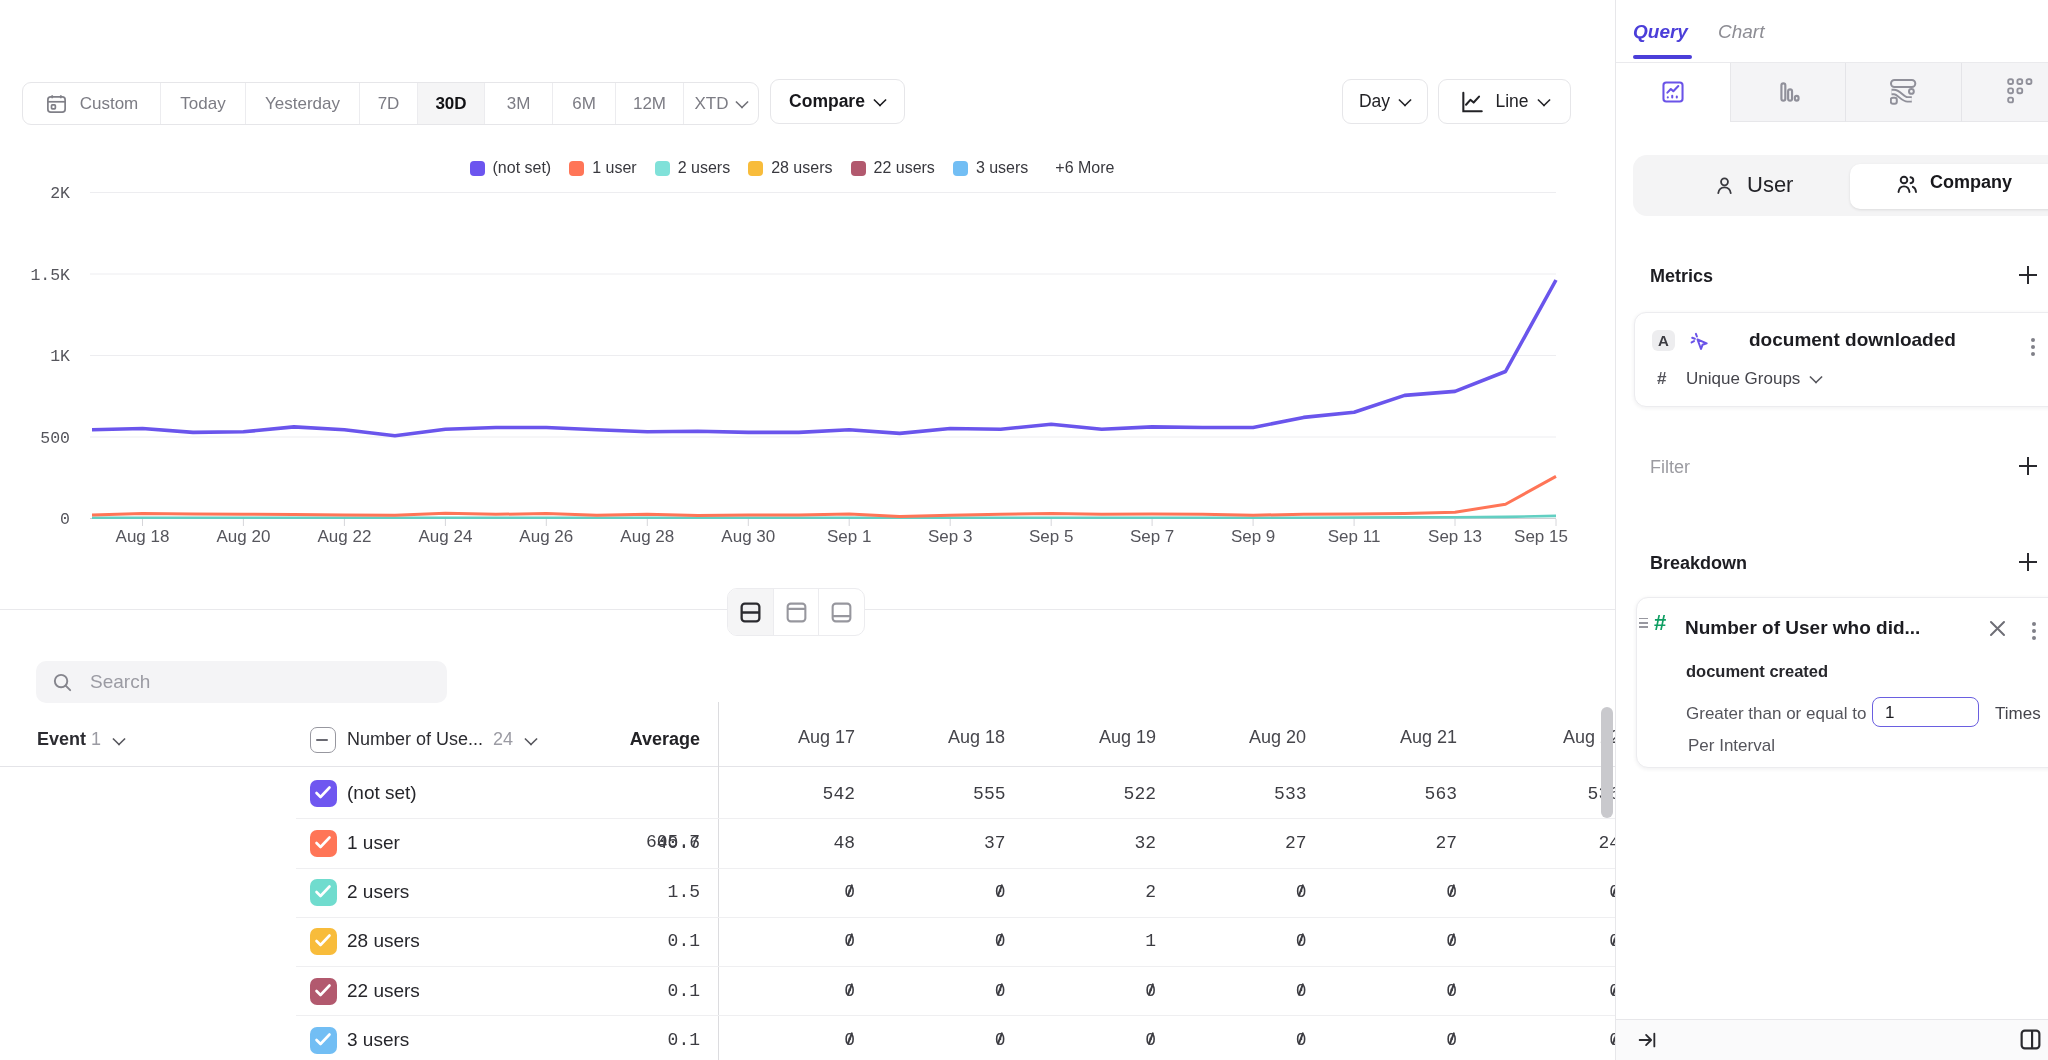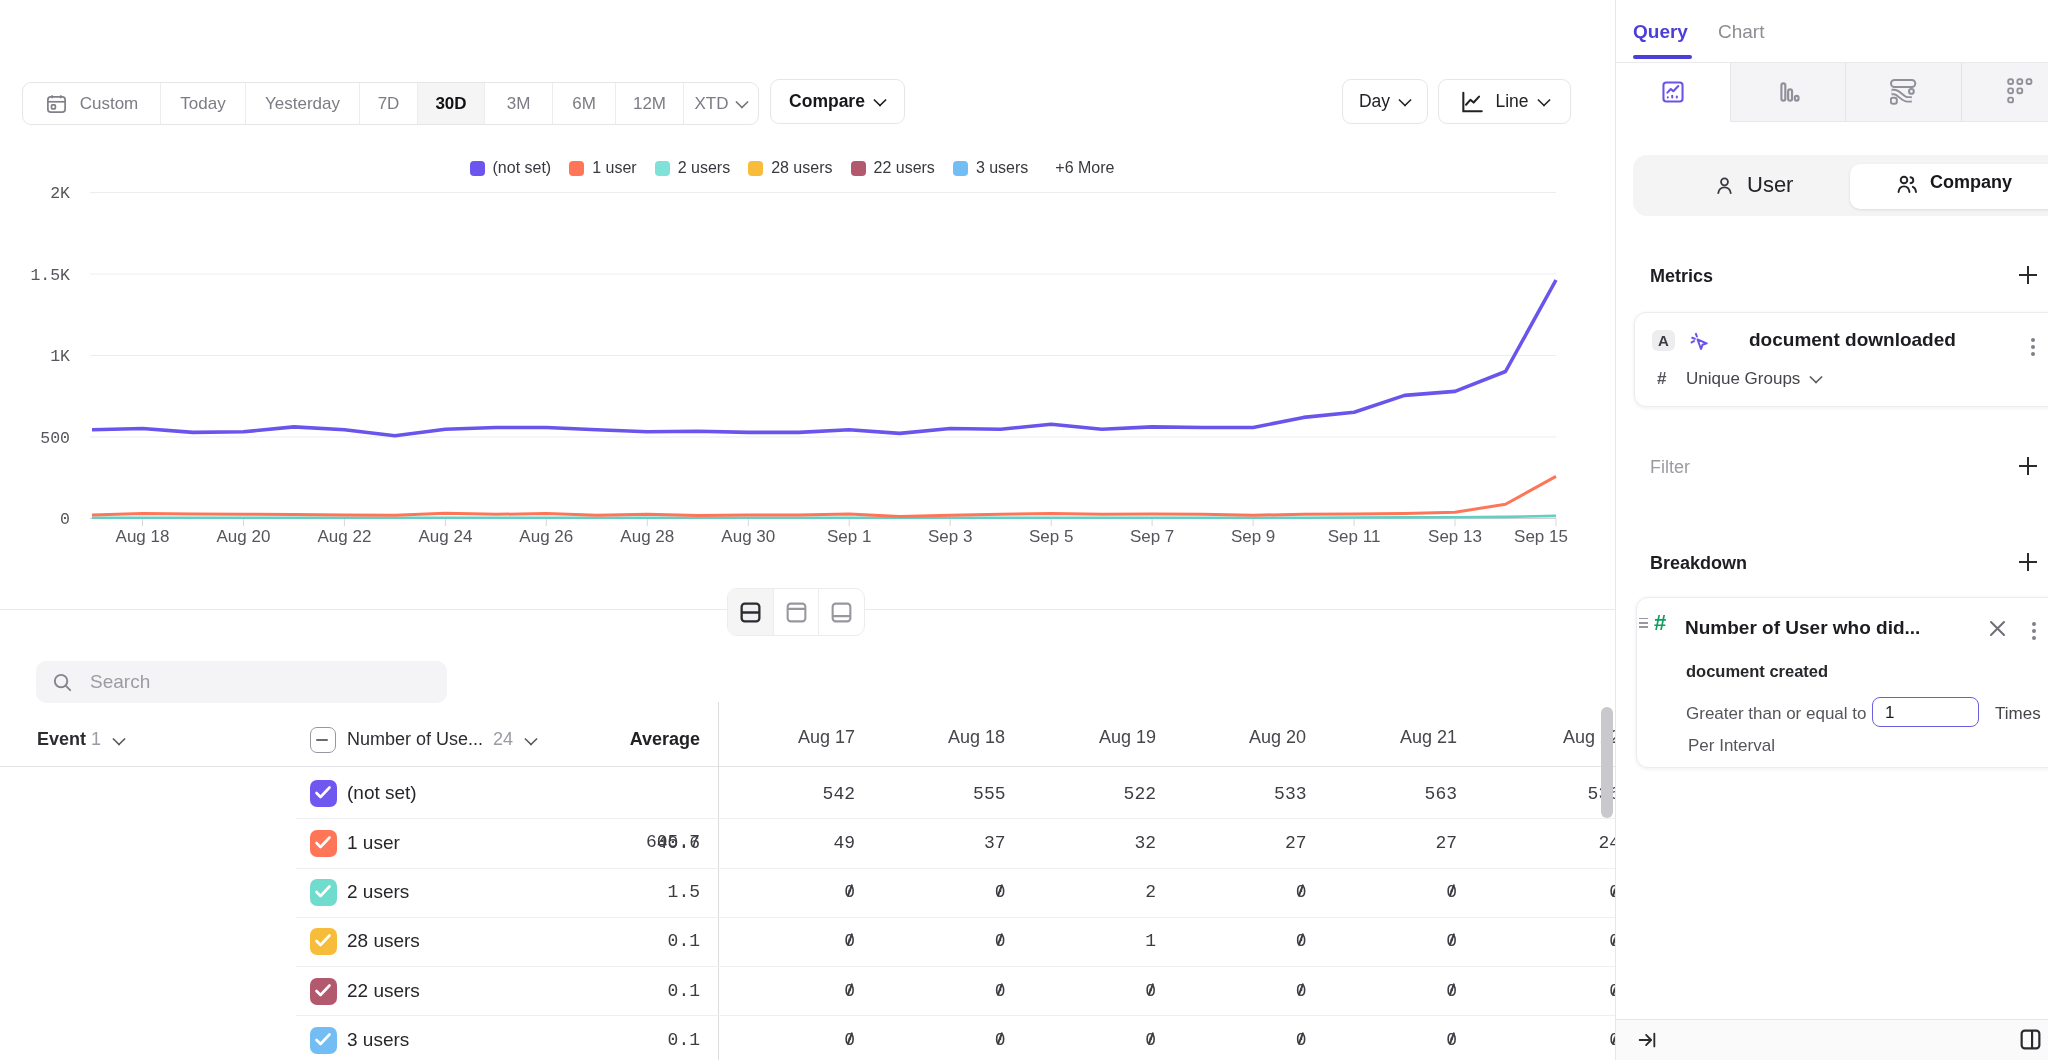--- a/index.html
+++ b/index.html
@@ -42,21 +42,21 @@
   .row-sep{position:absolute;left:296px;width:1319px;height:1px;background:#efeff1;}
   .cb{position:absolute;width:27px;height:27px;border-radius:7px;}
   .cb svg{position:absolute;left:4px;top:5px;}
   .rlabel{position:absolute;left:347px;font-size:19px;color:#26262b;white-space:nowrap;}
   .num{position:absolute;font-size:18px;color:#3c3c42;text-align:right;font-family:"Liberation Mono",monospace;}
   .z{position:relative;display:inline-block;}
   .z:after{content:"";position:absolute;left:4.5px;top:1.5px;width:1.7px;height:12.5px;background:#3c3c42;transform:rotate(21deg);border-radius:1px;}
   .dhead{position:absolute;top:727px;font-size:18px;color:#46464c;text-align:right;}
   
   .panel{position:absolute;left:1615px;top:0;width:433px;height:1060px;background:#fff;border-left:1px solid #e7e7ea;overflow:hidden;}
-  .ptab{position:absolute;top:21px;font-size:19px;font-weight:700;}
+  .ptab{position:absolute;top:21px;font-size:19px;font-weight:700;font-style:italic;}
   .tabstrip{position:absolute;left:0;top:62px;width:433px;height:58px;border-top:1px solid #eaeaed;}
   .itab{position:absolute;top:0;height:58px;display:flex;align-items:center;justify-content:center;}
   .gray-tab{background:#f4f4f6;border-bottom:1px solid #e7e7ea;}
   .pseg{position:absolute;left:17px;top:155px;width:520px;height:61px;background:#f4f4f5;border-radius:14px;}
   .pseg .white{position:absolute;left:217px;top:9px;width:294px;height:45px;background:#fff;border-radius:10px;
        box-shadow:0 1px 3px rgba(0,0,0,.1);}
   .shead{position:absolute;font-size:18px;font-weight:700;color:#1d1d22;}
   .plus{position:absolute;left:403px;width:18px;height:18px;}
   .plus:before,.plus:after{content:"";position:absolute;background:#2a2a2f;}
   .plus:before{left:8px;top:0;width:2px;height:18px;}
@@ -222,21 +222,21 @@
   <div class="num" style="left:1307.0px;top:784px;width:150px;">563</div>
   <div class="num" style="left:1470.0px;top:784px;width:150px;">536</div>
   <div class="row-sep" style="top:818.2px;"></div>
   <div class="cb" style="left:310px;top:830px;background:#ff7557;">
       <svg width="18" height="15" viewBox="0 0 18 15" fill="none" stroke="#fff" stroke-width="2.6" stroke-linecap="round" stroke-linejoin="round">
         <path d="M2.5 8l4 4 9-9.5"></path>
       </svg>
     </div>
   <div class="rlabel" style="top:832px;">1 user</div>
   <div class="num" style="left:550.0px;top:833px;width:150px;">40.6</div>
-  <div class="num" style="left:705.0px;top:833px;width:150px;">49</div>
+  <div class="num" style="left:705.0px;top:833px;width:150px;">48</div>
   <div class="num" style="left:855.5px;top:833px;width:150px;">37</div>
   <div class="num" style="left:1006.0px;top:833px;width:150px;">32</div>
   <div class="num" style="left:1156.5px;top:833px;width:150px;">27</div>
   <div class="num" style="left:1307.0px;top:833px;width:150px;">27</div>
   <div class="num" style="left:1470.0px;top:833px;width:150px;">24</div>
   <div class="row-sep" style="top:867.5px;"></div>
   <div class="cb" style="left:310px;top:879px;background:#70dcce;">
       <svg width="18" height="15" viewBox="0 0 18 15" fill="none" stroke="#fff" stroke-width="2.6" stroke-linecap="round" stroke-linejoin="round">
         <path d="M2.5 8l4 4 9-9.5"></path>
       </svg>

